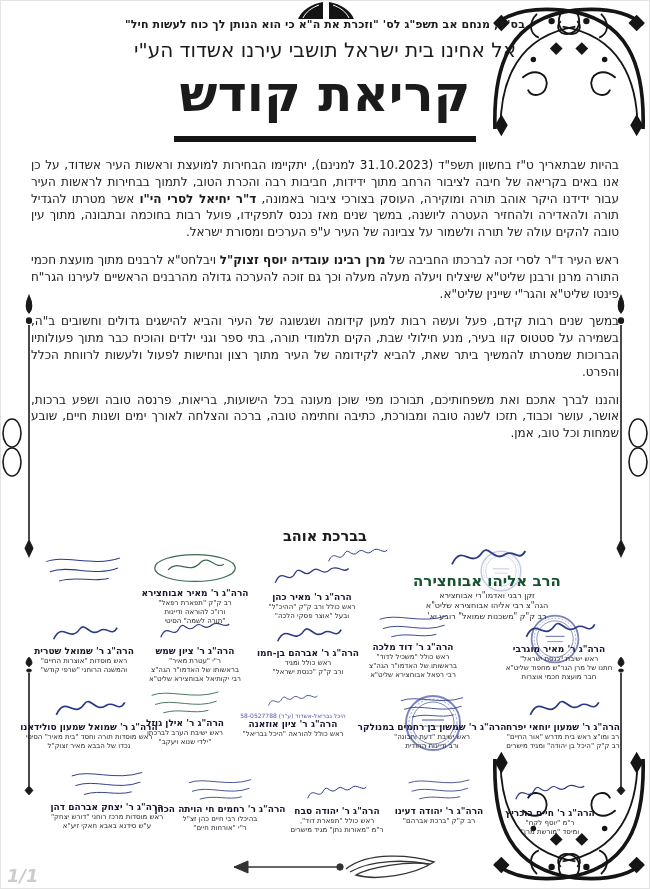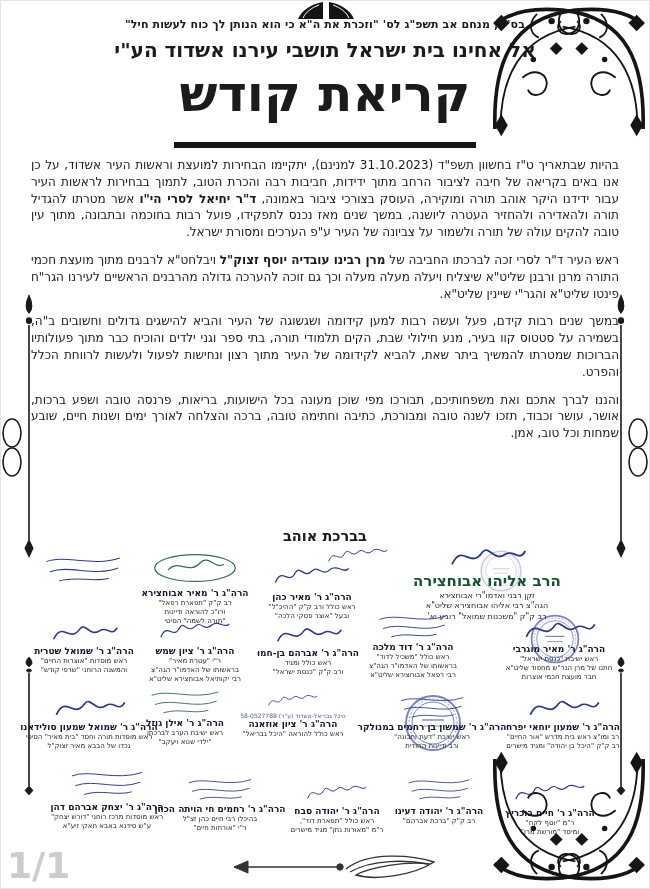--- a/index.html
+++ b/index.html
@@ -5,24 +5,24 @@
   html,body{margin:0;padding:0;background:#ffffff;}
   .page{
     position:relative;width:650px;height:889px;background:#fff;overflow:hidden;
     font-family:"DejaVu Sans",sans-serif;color:#1b1b1b;
     border:1px solid #e3e3e3;box-sizing:border-box;direction:rtl;
   }
   
   .bsd-line{position:absolute;top:17px;left:40px;right:40px;text-align:center;
     font-size:11px;font-weight:bold;letter-spacing:.1px;}
   .address-line{position:absolute;top:37px;left:40px;right:40px;text-align:center;
-    font-size:20px;font-weight:700;}
+    font-size:20px;font-weight:400;}
   .main-title{position:absolute;top:66px;left:0;right:0;text-align:center;}
   .main-title span{display:inline-block;font-size:50px;font-weight:900;line-height:1.1;
-    border-bottom:6px solid #141414;padding:0 6px 20px;}
+    border-bottom:6px solid #141414;padding:0 6px 14px;}
   
   .paras{position:absolute;top:156px;right:30px;left:30px;
     font-size:12px;line-height:1.4;text-align:justify;}
   .paras p{margin:0 0 11px;}
   .paras b{font-weight:800;}
   
   .sig-heading{position:absolute;top:527px;left:0;right:0;text-align:center;
     font-size:14.5px;font-weight:800;}
   .sig{position:absolute;text-align:center;}
   .sig .scr{display:block;margin:0 auto 1px;}
@@ -35,22 +35,22 @@
   .stamp{position:absolute;opacity:.8;}
   
   .corner{position:absolute;width:160px;height:128px;}
   .corner.tr{right:0;transform:scaleX(-1);}
   .corner.bl{transform:scaleY(-1);}
   .corner.br{right:0;transform:scale(-1,-1);}
   .rail{position:absolute;width:14px;}
   .curl8{position:absolute;width:22px;height:62px;}
   .divider{position:absolute;left:215px;top:848px;width:225px;height:34px;}
   .topfan{position:absolute;left:285px;top:0;width:80px;height:18px;}
-  .page-indicator{position:absolute;left:6px;bottom:2px;font-size:36px;font-weight:bold;
-    color:#c7c7c7;opacity:.9;direction:ltr;}
+  .page-indicator{position:absolute;left:6px;bottom:2px;font-size:18px;font-weight:bold;
+    color:#c7c7c7;opacity:.9;direction:ltr;font-style:italic;}
   svg{overflow:visible;}
 </style>
 </head>
 <body>
 
 <div class="page">
 
   
   <svg width="0" height="0" aria-hidden="true">
     <defs>

